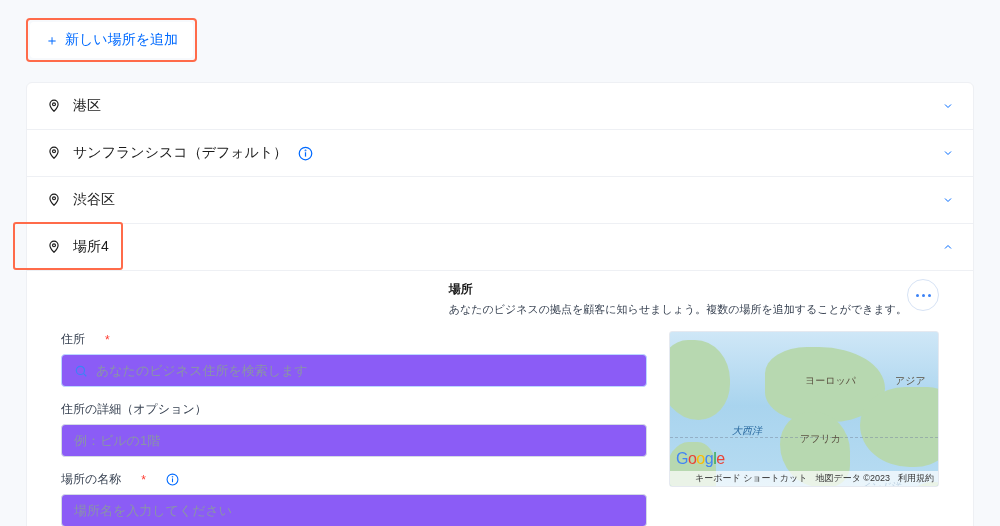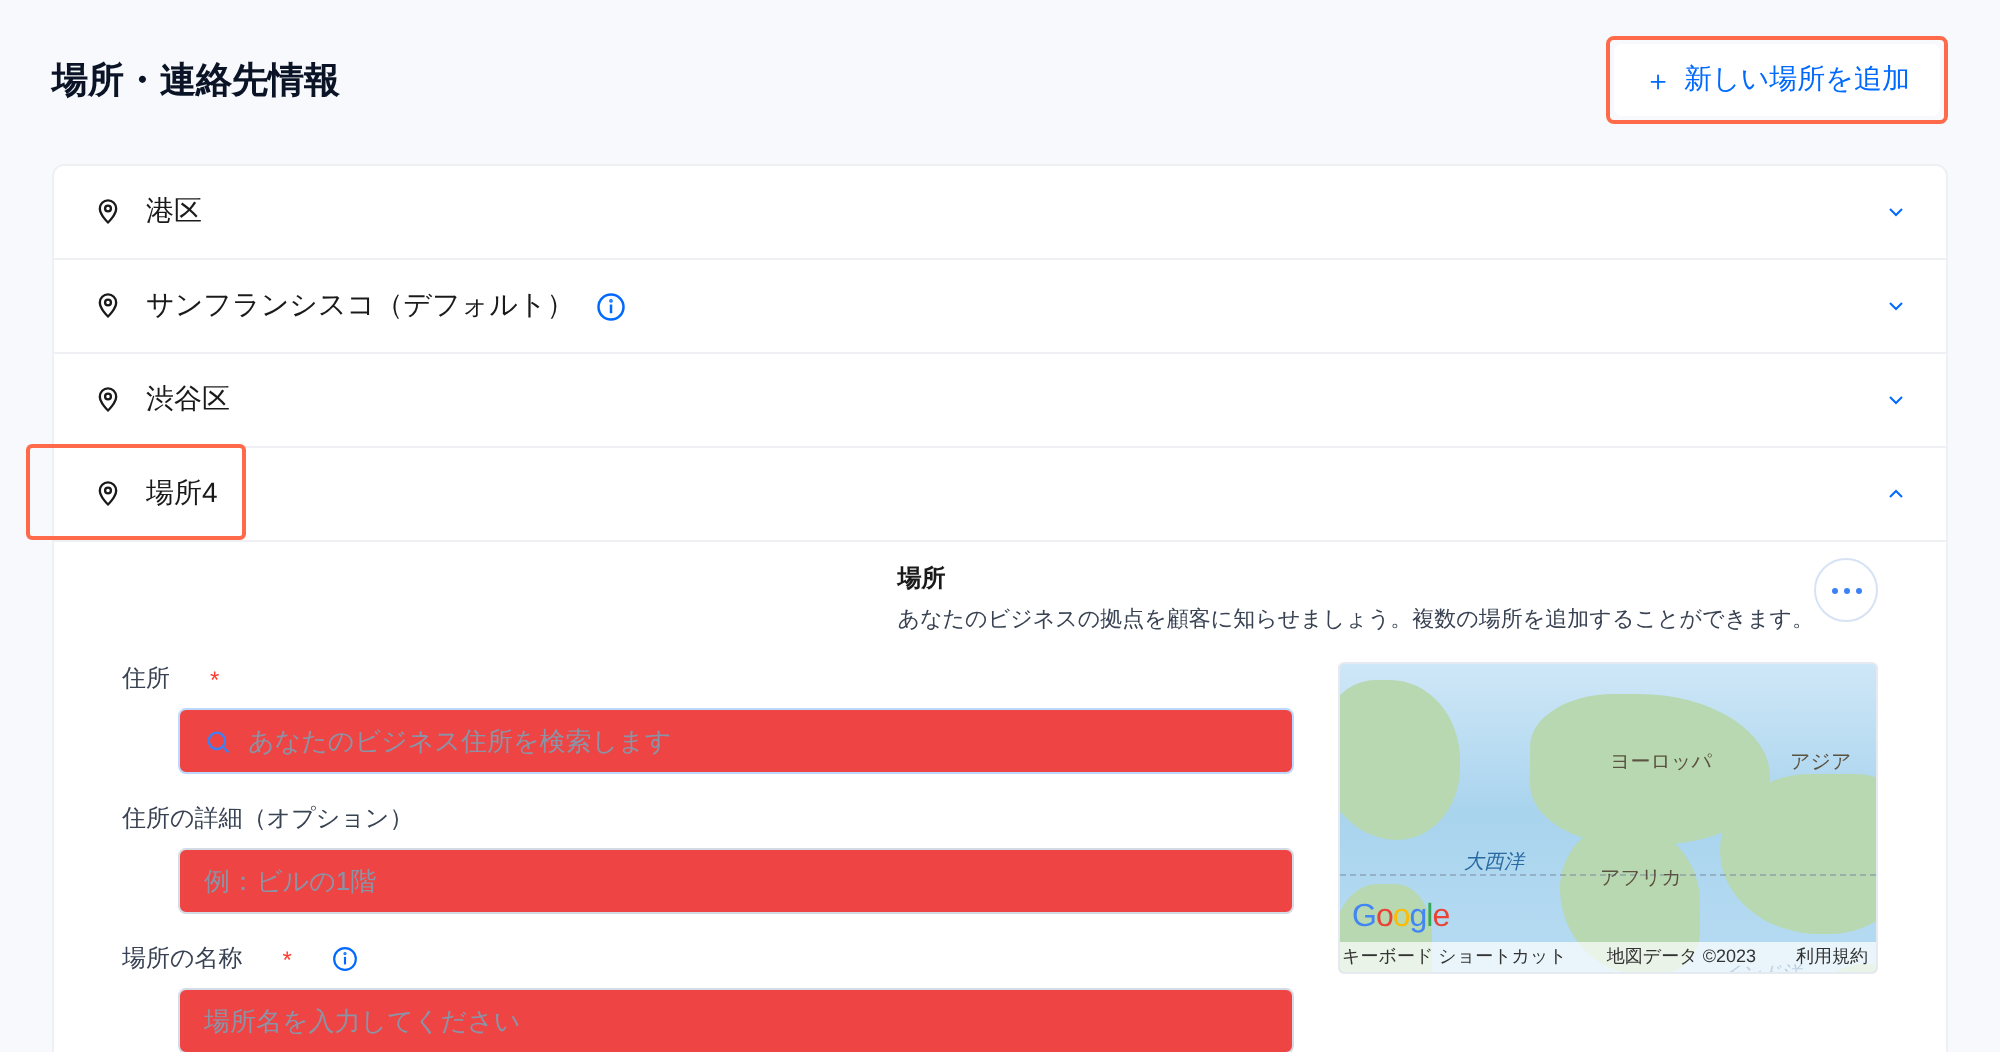--- a/index.html
+++ b/index.html
@@ -113,22 +113,21 @@
   .field { margin-bottom: 14px; }
   .field-label { font-size: 12px; color: #384252; margin-bottom: 6px; display:flex; align-items:center; gap:20px; }
   .asterisk { color: #ff3b30; }
   .info-inline { width: 14px; height:14px; display:inline-flex; align-items:center; justify-content:center; }
 
   .input-wrap {
     display:flex; align-items:center;
     border: 1px solid #d4dbe5;
     border-radius: 4px;
     padding: 8px 12px;
-    background: #ef4444;
-    margin-left: 28px;
+    background: #8b5cf6;
   }
   .input-wrap.search-style { border-color: #bcd8ff; }
   .input-wrap input {
     border: none;
     outline: none;
     flex: 1;
     font-size: 13px;
     color: #1a1a1a;
     background: transparent;
   }
@@ -162,40 +161,39 @@
   }
   .google-logo {
     position:absolute; left:6px; bottom:18px;
     font-family: Arial, sans-serif;
     font-size: 16px;
     letter-spacing: -0.5px;
   }
   .g1{color:#4285F4}.g2{color:#EA4335}.g3{color:#FBBC05}.g4{color:#4285F4}.g5{color:#34A853}.g6{color:#EA4335}
   .map-attrib {
     position:absolute; bottom:0; left:0; right:0;
-    display:flex; justify-content:flex-end; gap:20px;
+    display:flex; justify-content:flex-end; gap:8px;
     padding: 1px 4px;
     font-size: 9px;
     color: #333;
     background: rgba(255,255,255,0.7);
   }
   .map-attrib span { white-space: nowrap; }
   .eq-line {
     position:absolute; left:0; right:0; top:68%;
     border-top: 1px dashed #7a8aa0;
     opacity: 0.5;
   }
 
   svg { display:block; }
 </style>
 </head>
 <body>
 
 <div class="header">
-  <div class="page-title">場所・連絡先情報</div>
   <div class="add-highlight">
     <button class="add-button">
       <span class="plus">＋</span>
       <span>新しい場所を追加</span>
     </button>
   </div>
 </div>
 
 <div class="card">
 

